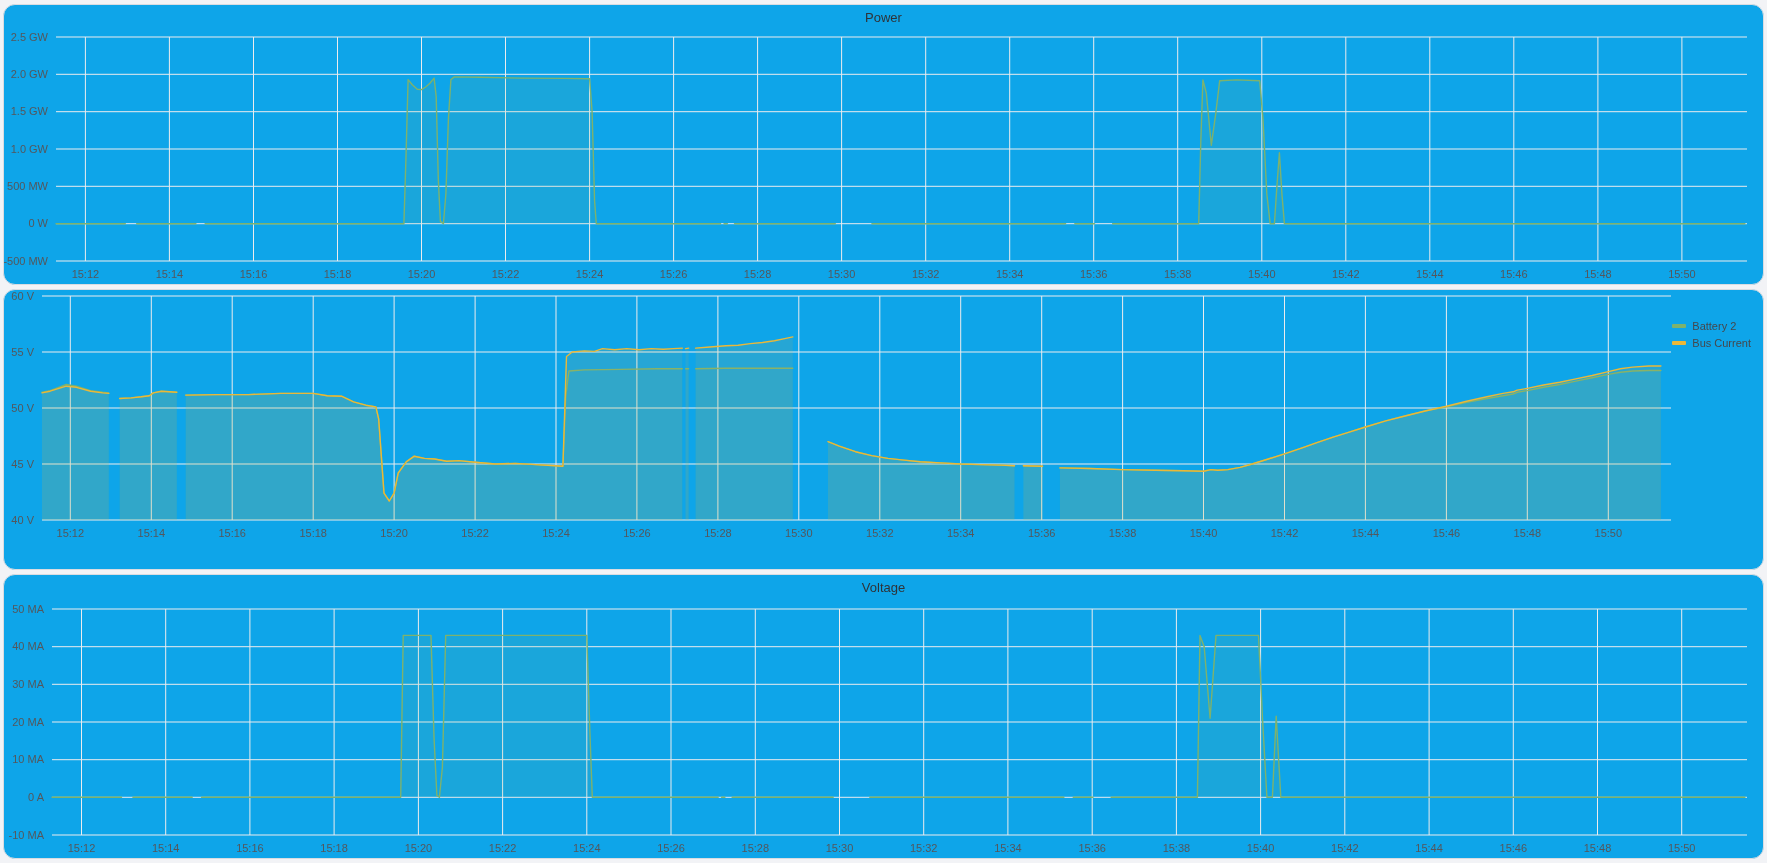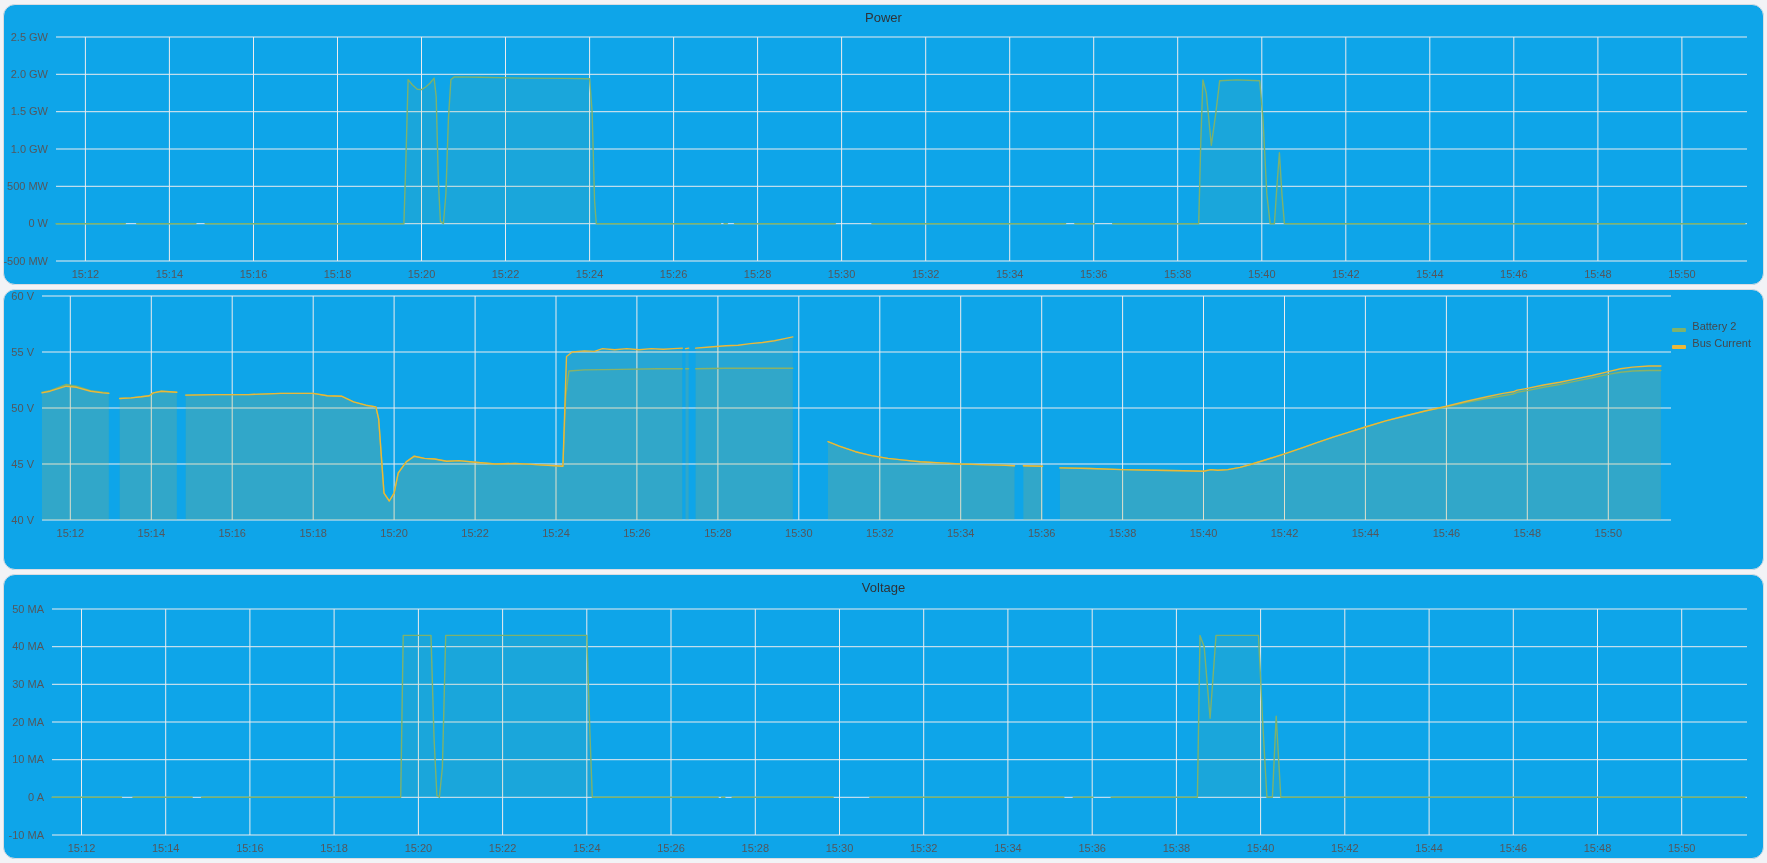--- a/index.html
+++ b/index.html
@@ -25,21 +25,21 @@
     cursor:pointer;
   }
   .chart-wrap{display:block;line-height:0;}
   svg text{font-family:"Liberation Sans","DejaVu Sans",sans-serif;}
   .legend{
     position:absolute;
     top:30px;right:12px;
     line-height:normal;
   }
   .legend-item{
-    display:flex;align-items:flex-end;
+    display:flex;align-items:center;
     margin-bottom:5px;
     cursor:pointer;
   }
   .legend-swatch{
     display:inline-block;
     width:14px;height:4px;
     border-radius:1px;
     margin-right:6px;
   }
   .legend-label{

